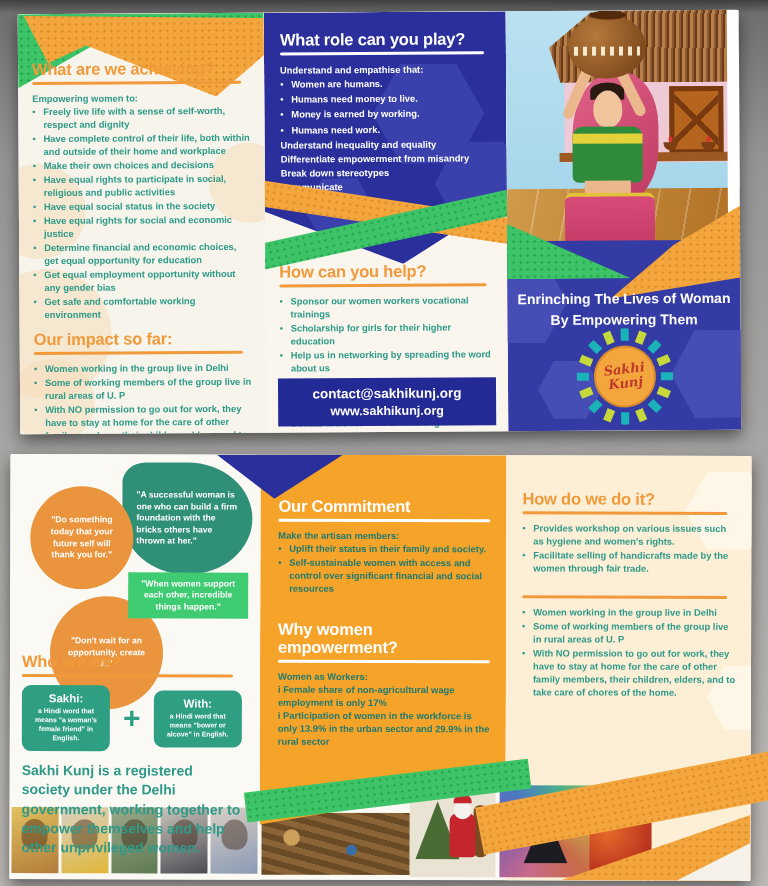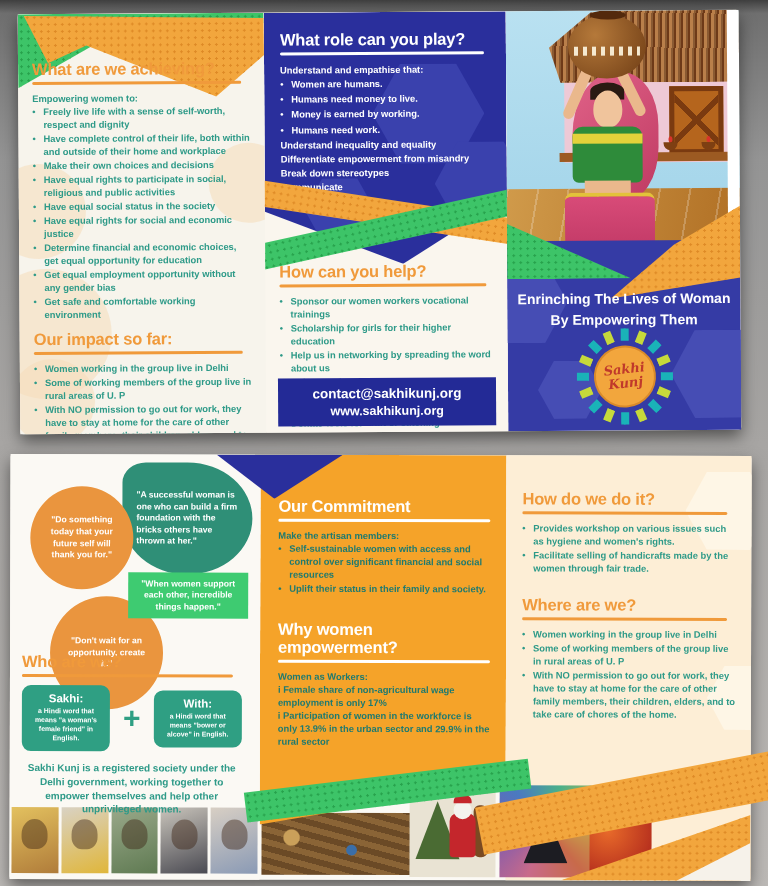--- a/index.html
+++ b/index.html
@@ -111,21 +111,21 @@
   .q1{left:20px;top:32px;width:103px;height:103px;border-radius:50%;background:#ea953e;padding:0 10px;box-sizing:border-box;}
   .q2{left:112px;top:8px;width:130px;height:112px;border-radius:18% 50% 50% 50%;background:#2f8f77;padding:0 14px;box-sizing:border-box;text-align:left;z-index:1;}
   .q3{left:40px;top:142px;width:113px;height:113px;border-radius:50%;background:#ea953e;padding:0 12px;box-sizing:border-box;}
   .q4{left:118px;top:118px;width:120px;height:46px;background:#3ecb71;padding:2px 6px;box-sizing:border-box;z-index:3;}
   .who{position:absolute;left:12px;top:198px;width:220px;z-index:4;}
   .defrow{display:flex;align-items:center;gap:12px;margin-top:4px;}
   .defcard{flex:1;background:#2f9f83;border-radius:9px;color:#fff;text-align:center;padding:7px 5px 8px;}
   .defcard .term{font-size:11.5px;font-weight:bold;margin-bottom:3px;}
   .defcard .def{font-size:6.9px;font-weight:bold;line-height:1.3;}
   .plus{color:#2f9f83;font-size:30px;font-weight:bold;line-height:1;margin:0 1px;}
-  .who-para{margin-top:10px;font-size:10px;text-align:center;}
+  .who-para{margin-top:10px;font-size:14px;}
   .strip-left{position:absolute;left:2px;top:353px;width:246px;height:66px;display:flex;gap:3px;z-index:2;}
   .pph{flex:1;position:relative;overflow:hidden;}
   .pph::after{content:"";position:absolute;left:50%;top:12px;width:26px;height:30px;transform:translateX(-50%);
     border-radius:50% 50% 40% 40%;background:rgba(60,35,20,.45);}
 
   .p2-mid{left:250px;width:246px;background:#f5a329;clip-path:polygon(0 0,100% 0,100% 77%,0 87%);z-index:3;}
   .p2m-content{position:absolute;left:18px;top:42px;width:212px;}
   .onorange{color:#1e7a70;}
   .p2m-content .rule{background:#fff;width:100%;}
   .whyblock{margin-top:24px;}
@@ -327,22 +327,22 @@
       <div class="pph" style="background:linear-gradient(160deg,#d8cfc4,#8a9ab5);"></div>
     </div>
   </div>
 
   <div class="panel p2-mid">
     <div class="p2m-content">
       <div class="title white">Our Commitment</div>
       <div class="rule white"></div>
       <div class="tealtext onorange" style="">Make the artisan members:</div>
       <ul class="blist tealtext onorange">
+        <li>Uplift their status in their family and society.</li>
         <li>Self-sustainable women with access and control over significant financial and social resources</li>
-        <li>Uplift their status in their family and society.</li>
       </ul>
       <div class="whyblock">
         <div class="title white">Why women empowerment?</div>
         <div class="rule white"></div>
         <div class="tealtext onorange">Women as Workers:</div>
         <div class="tealtext onorange">i Female share of non-agricultural wage employment is only 17%</div>
         <div class="tealtext onorange">i Participation of women in the workforce is only 13.9% in the urban sector and 29.9% in the rural sector</div>
       </div>
     </div>
   </div>
@@ -351,21 +351,20 @@
     <div class="hex" style="right:-20px;top:16px;width:86px;height:78px;"></div>
     <div class="hex" style="right:-26px;top:210px;width:70px;height:64px;"></div>
     <div class="p2r-content">
       <div class="title">How do we do it?</div>
       <div class="rule"></div>
       <ul class="blist tealtext">
         <li>Provides workshop on various issues such as hygiene and women's rights.</li>
         <li>Facilitate selling of handicrafts made by the women through fair trade.</li>
       </ul>
       <div class="whereblock">
-        <div class="title">Where are we?</div>
         <div class="rule"></div>
         <ul class="blist tealtext">
           <li>Women working in the group live in Delhi</li>
           <li>Some of working members of the group live in rural areas of U. P</li>
           <li>With NO permission to go out for work, they have to stay at home for the care of other family members, their children, elders, and to take care of chores of the home.</li>
         </ul>
       </div>
     </div>
   </div>
 

